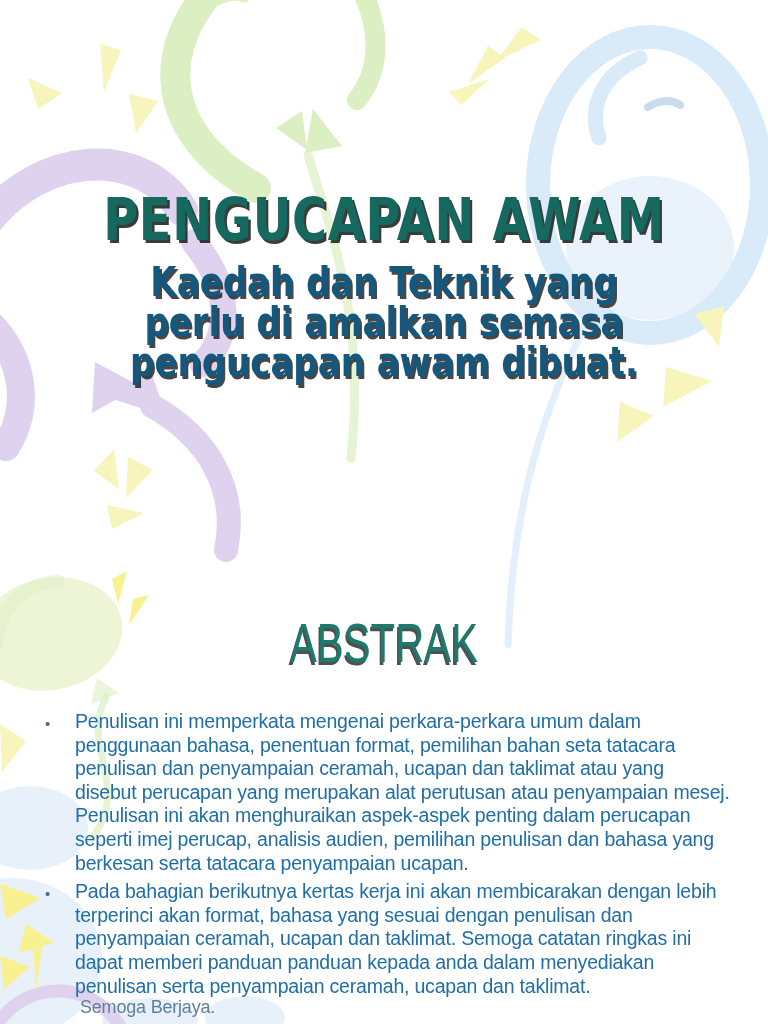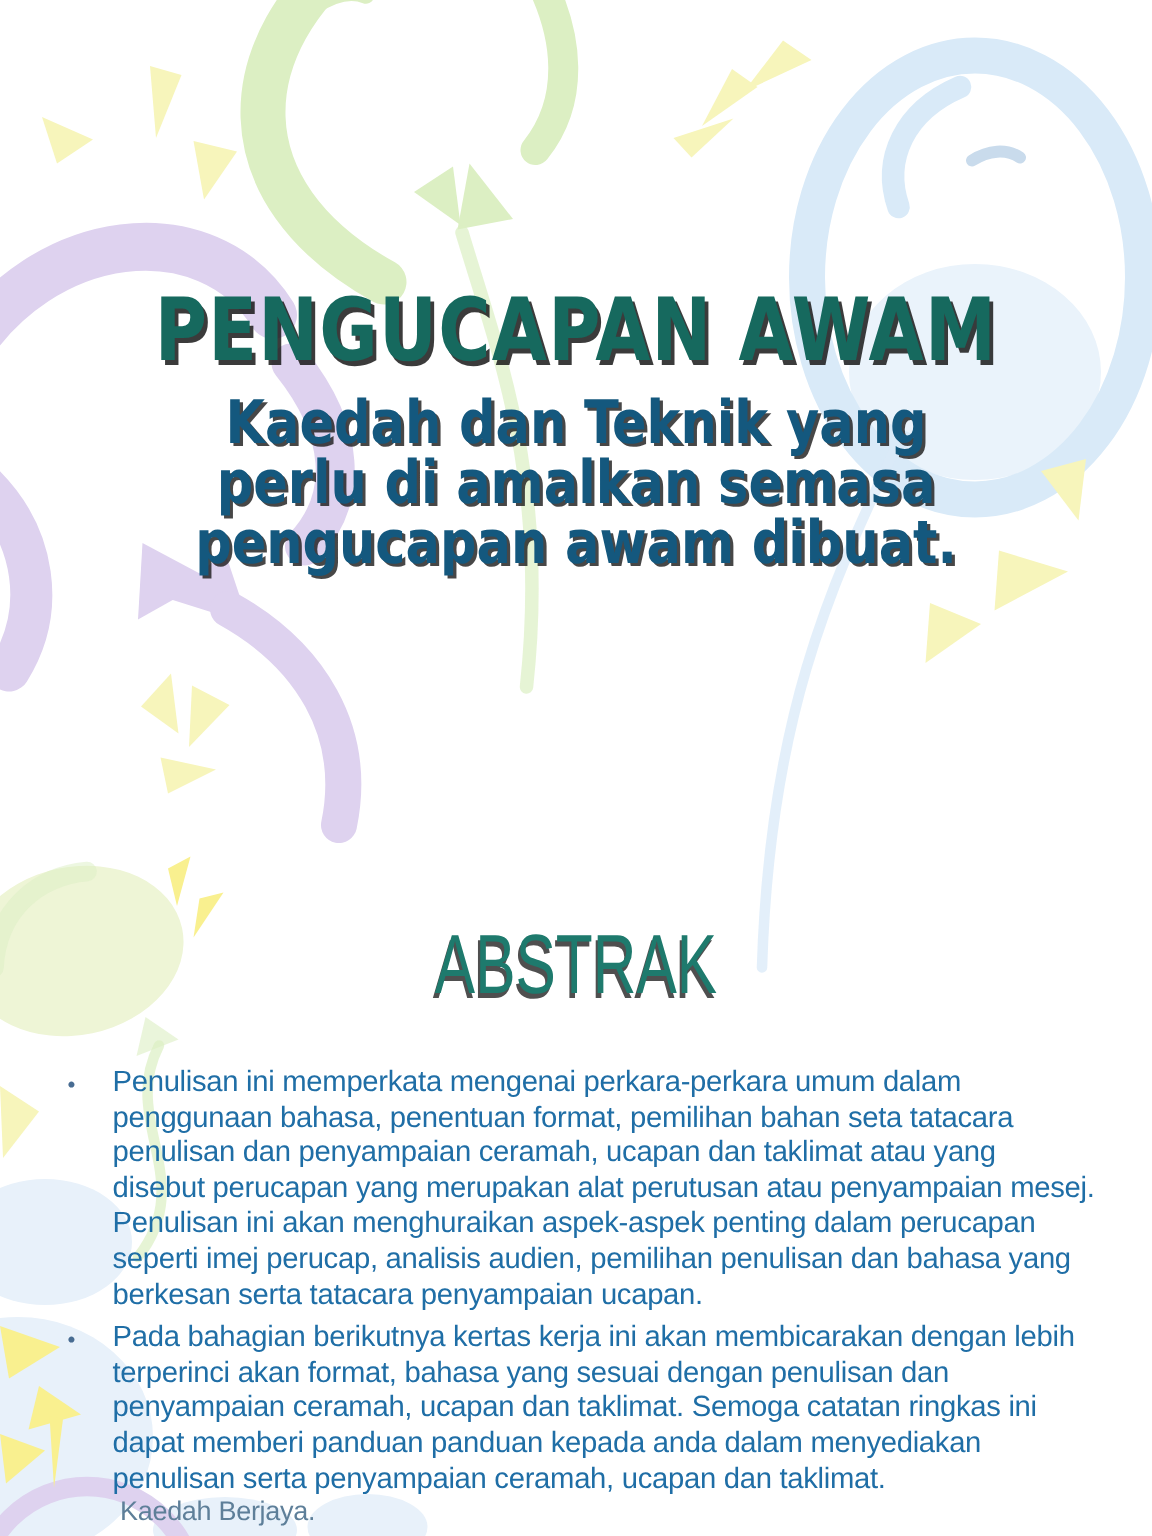--- a/index.html
+++ b/index.html
@@ -165,13 +165,13 @@
   <div class="bullet">
     <span class="dot">•</span>
     <span>Penulisan ini memperkata mengenai perkara-perkara umum dalam penggunaan bahasa, penentuan format, pemilihan bahan seta tatacara penulisan dan penyampaian ceramah, ucapan dan taklimat atau yang disebut perucapan yang merupakan alat perutusan atau penyampaian mesej. Penulisan ini akan menghuraikan aspek-aspek penting dalam perucapan seperti imej perucap, analisis audien, pemilihan penulisan dan bahasa yang berkesan serta tatacara penyampaian ucapan.</span>
   </div>
   <div class="bullet">
     <span class="dot">•</span>
     <span>Pada bahagian berikutnya kertas kerja ini akan membicarakan dengan lebih terperinci akan format, bahasa yang sesuai dengan penulisan dan penyampaian ceramah, ucapan dan taklimat. Semoga catatan ringkas ini dapat memberi panduan panduan kepada anda dalam menyediakan penulisan serta penyampaian ceramah, ucapan dan taklimat.</span>
   </div>
 </div>
 
-<div class="closing">Kaedah Berjaya.</div>
+<div class="closing">Semoga Berjaya.</div>
 
 </body></html>

